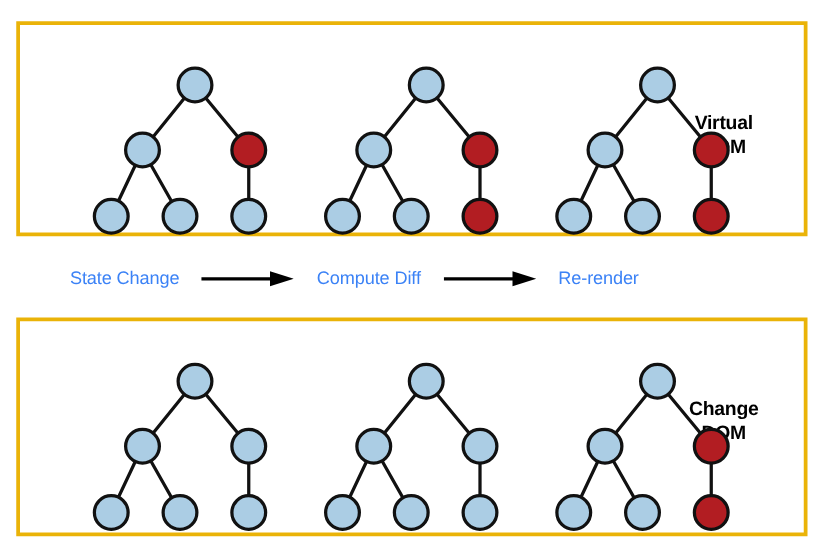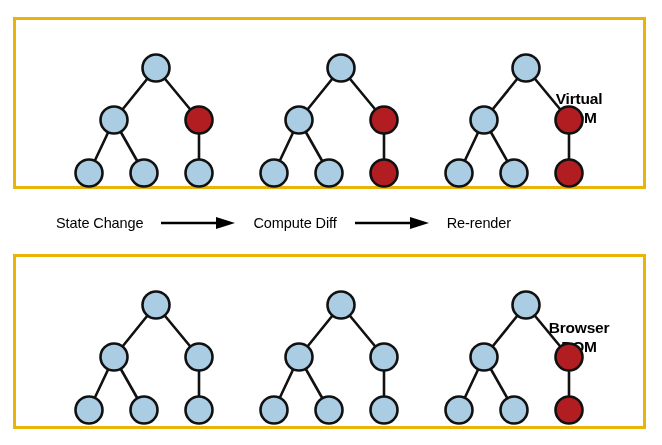--- a/index.html
+++ b/index.html
@@ -77,21 +77,21 @@
     height: 36px;
     display: flex;
     align-items: center;
     justify-content: flex-start;
     padding-left: 43px;
     box-sizing: border-box;
   }
   .flow-step {
     font-size: 14.5px;
     font-weight: normal;
-    color: #000000;
+    color: #3b82f6;
     white-space: nowrap;
     letter-spacing: -0.1px;
     font-family: "Liberation Sans", sans-serif;
   }
   .flow-arrow {
     position: relative;
     width: 74px;
     height: 14px;
     margin: 0 18px;
     flex: none;
@@ -172,21 +172,21 @@
         <line x1="0" y1="7" x2="57" y2="7" stroke="#000000" stroke-width="2.6"></line>
         <polygon points="55,1 74,7 55,13" fill="#000000"></polygon>
       </svg>
     </span>
 
     <span class="flow-step">Re-render</span>
   </div>
 
   <div class="panel" id="panel-browser-dom">
     <div class="panel-label">
-      <div>Browser</div>
+      <div>Change</div>
       <div>DOM</div>
     </div>
   <div class="tree" style="left: 18px;">
         <svg width="190" height="172" viewBox="0 0 190 172">
           <line x1="122" y1="48" x2="80" y2="100" class="edge"></line>
           <line x1="122" y1="48" x2="165" y2="100" class="edge"></line>
           <line x1="80" y1="100" x2="55" y2="153" class="edge"></line>
           <line x1="80" y1="100" x2="110" y2="153" class="edge"></line>
           <line x1="165" y1="100" x2="165" y2="153" class="edge"></line>
           <circle cx="122" cy="48" r="13.5" class="node node-blue"></circle>

